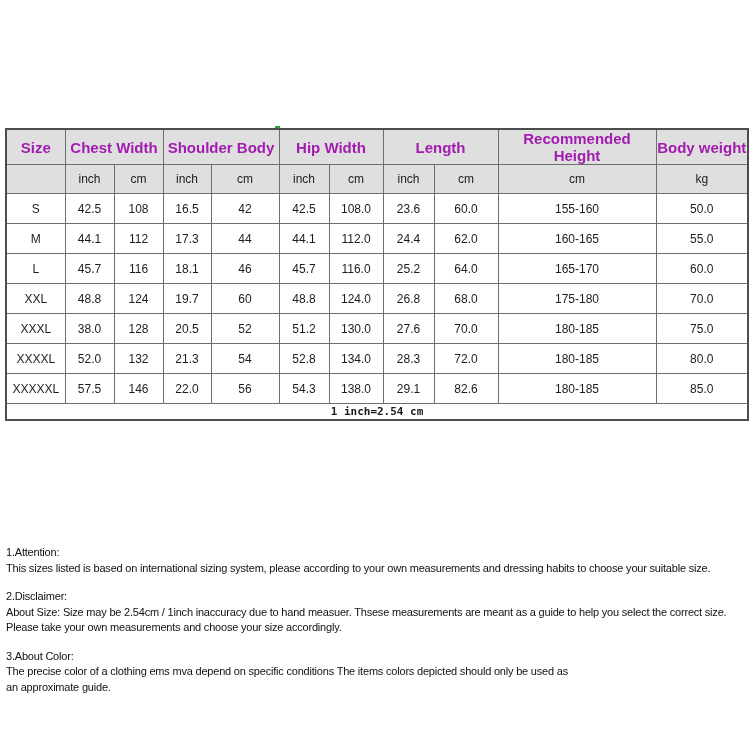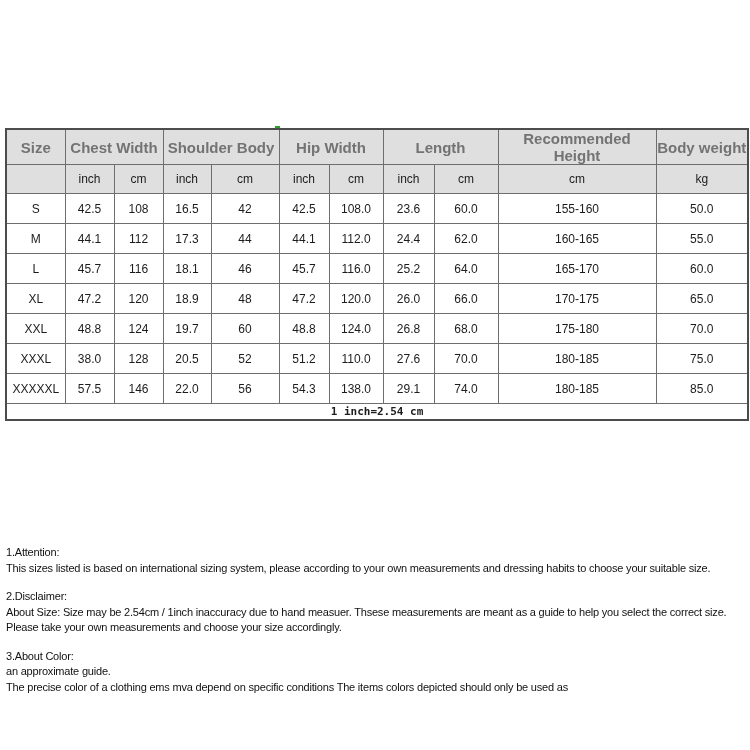--- a/index.html
+++ b/index.html
@@ -23,21 +23,21 @@
     text-align:center;
     vertical-align:middle;
     padding:0;
     overflow:hidden;
   }
   tr.group-row th {
     height:31px;
     font-size:15px;
     font-weight:bold;
     background:#dfdfdf;
-    color:#737373;
+    color:#a21caf;
   }
   tr.sub-row td {
     height:28px;
     font-size:12px;
     background:#dfdfdf;
   }
   tr.data-row td {
     height:29px;
     font-size:12px;
     background:#ffffff;
@@ -146,68 +146,68 @@
           <td>18.1</td>
           <td>46</td>
           <td>45.7</td>
           <td>116.0</td>
           <td>25.2</td>
           <td>64.0</td>
           <td>165-170</td>
           <td>60.0</td>
         </tr>
         <tr class="data-row">
-          <td>XL</td>
-          <td>47.2</td>
-          <td>120</td>
-          <td>18.9</td>
-          <td>48</td>
-          <td>47.2</td>
-          <td>120.0</td>
-          <td>26.0</td>
-          <td>66.0</td>
-          <td>170-175</td>
-          <td>65.0</td>
-        </tr>
-        <tr class="data-row">
           <td>XXL</td>
           <td>48.8</td>
           <td>124</td>
           <td>19.7</td>
           <td>60</td>
           <td>48.8</td>
           <td>124.0</td>
           <td>26.8</td>
           <td>68.0</td>
           <td>175-180</td>
           <td>70.0</td>
         </tr>
         <tr class="data-row">
           <td>XXXL</td>
           <td>38.0</td>
           <td>128</td>
           <td>20.5</td>
           <td>52</td>
           <td>51.2</td>
-          <td>110.0</td>
+          <td>130.0</td>
           <td>27.6</td>
           <td>70.0</td>
           <td>180-185</td>
           <td>75.0</td>
+        </tr>
+        <tr class="data-row">
+          <td>XXXXL</td>
+          <td>52.0</td>
+          <td>132</td>
+          <td>21.3</td>
+          <td>54</td>
+          <td>52.8</td>
+          <td>134.0</td>
+          <td>28.3</td>
+          <td>72.0</td>
+          <td>180-185</td>
+          <td>80.0</td>
         </tr>
         <tr class="data-row">
           <td>XXXXXL</td>
           <td>57.5</td>
           <td>146</td>
           <td>22.0</td>
           <td>56</td>
           <td>54.3</td>
           <td>138.0</td>
           <td>29.1</td>
-          <td>74.0</td>
+          <td>82.6</td>
           <td>180-185</td>
           <td>85.0</td>
         </tr>
       </tbody>
     <tbody>
         <tr class="footnote-row">
           <td colspan="11">1 inch=2.54 cm</td>
         </tr>
       </tbody>
   </table>
@@ -217,18 +217,18 @@
         <div class="note-heading">1.Attention:</div>
         <div class="note-line">This sizes listed is based on international sizing system, please according to your own measurements and dressing habits to choose your suitable size.</div>
       </div>
       <div class="note">
         <div class="note-heading">2.Disclaimer:</div>
         <div class="note-line">About Size: Size may be 2.54cm / 1inch inaccuracy due to hand measuer. Thsese measurements are meant as a guide to help you select the correct size.</div>
         <div class="note-line">Please take your own measurements and choose your size accordingly.</div>
       </div>
       <div class="note">
         <div class="note-heading">3.About Color:</div>
+        <div class="note-line">The precise color of a clothing ems mva depend on specific conditions The items colors depicted should only be used as</div>
         <div class="note-line">an approximate guide.</div>
-        <div class="note-line">The precise color of a clothing ems mva depend on specific conditions The items colors depicted should only be used as</div>
       </div>
     </div>
 
 </div>
 
 </body></html>

